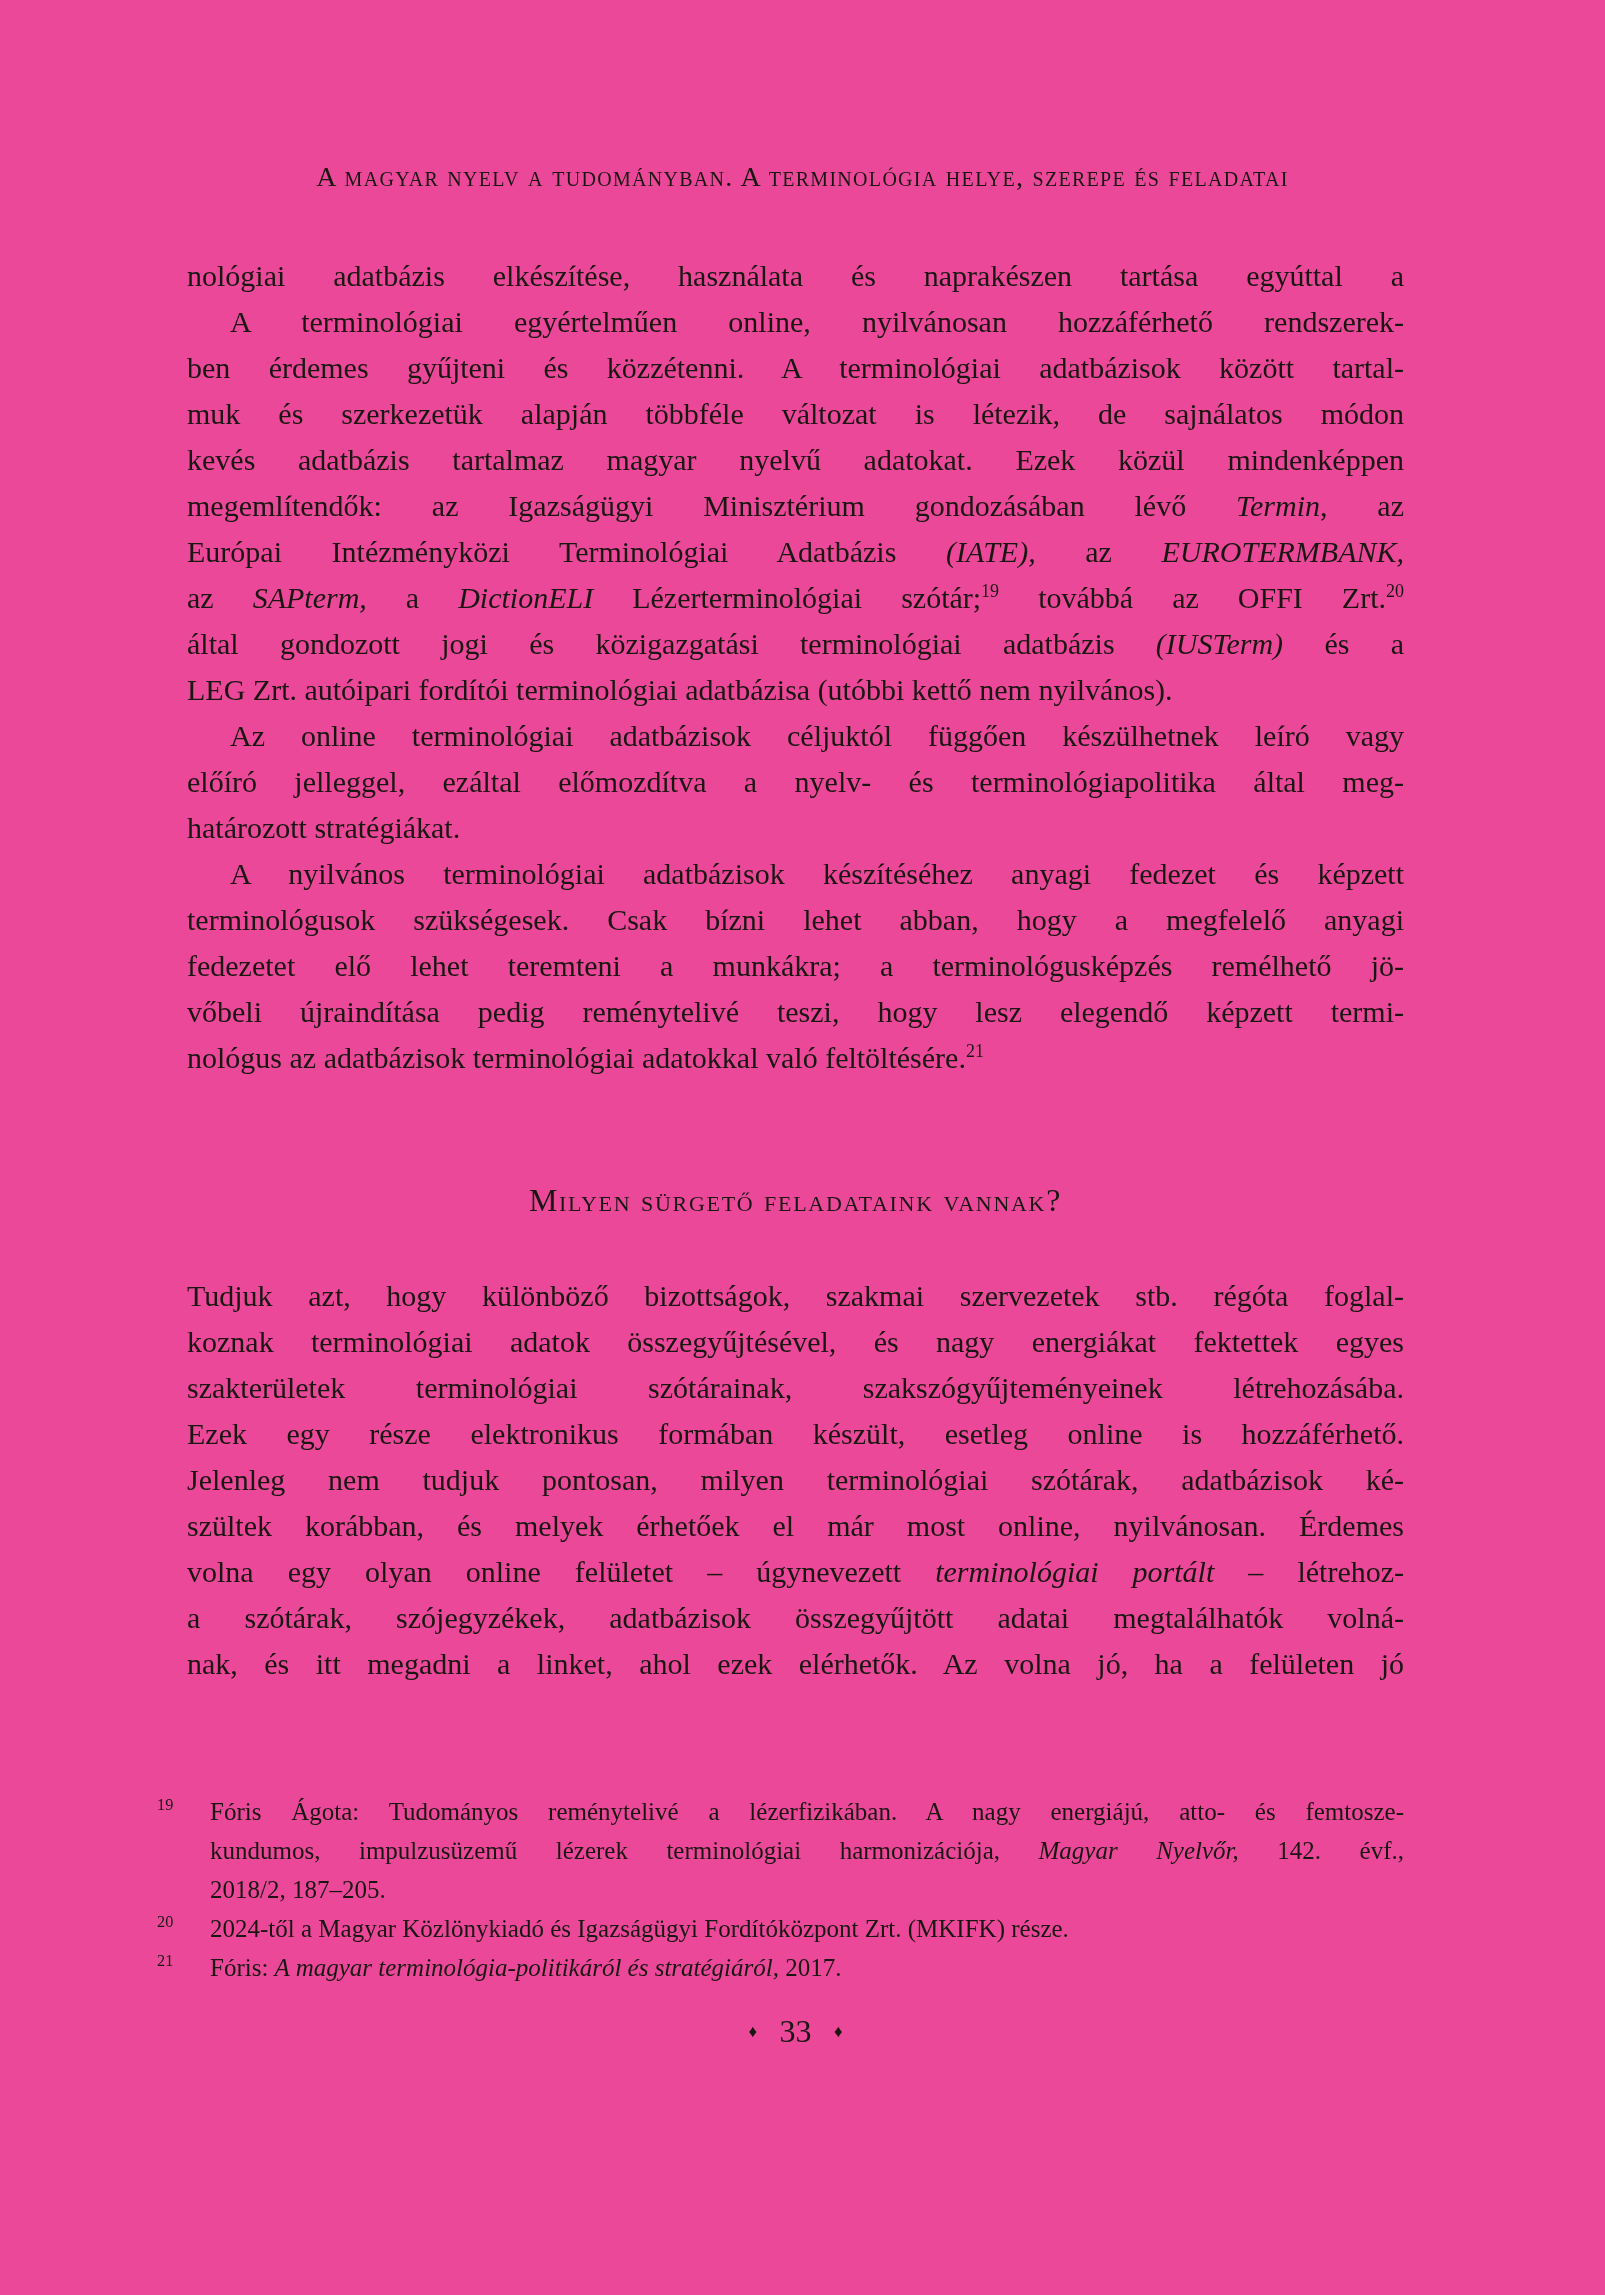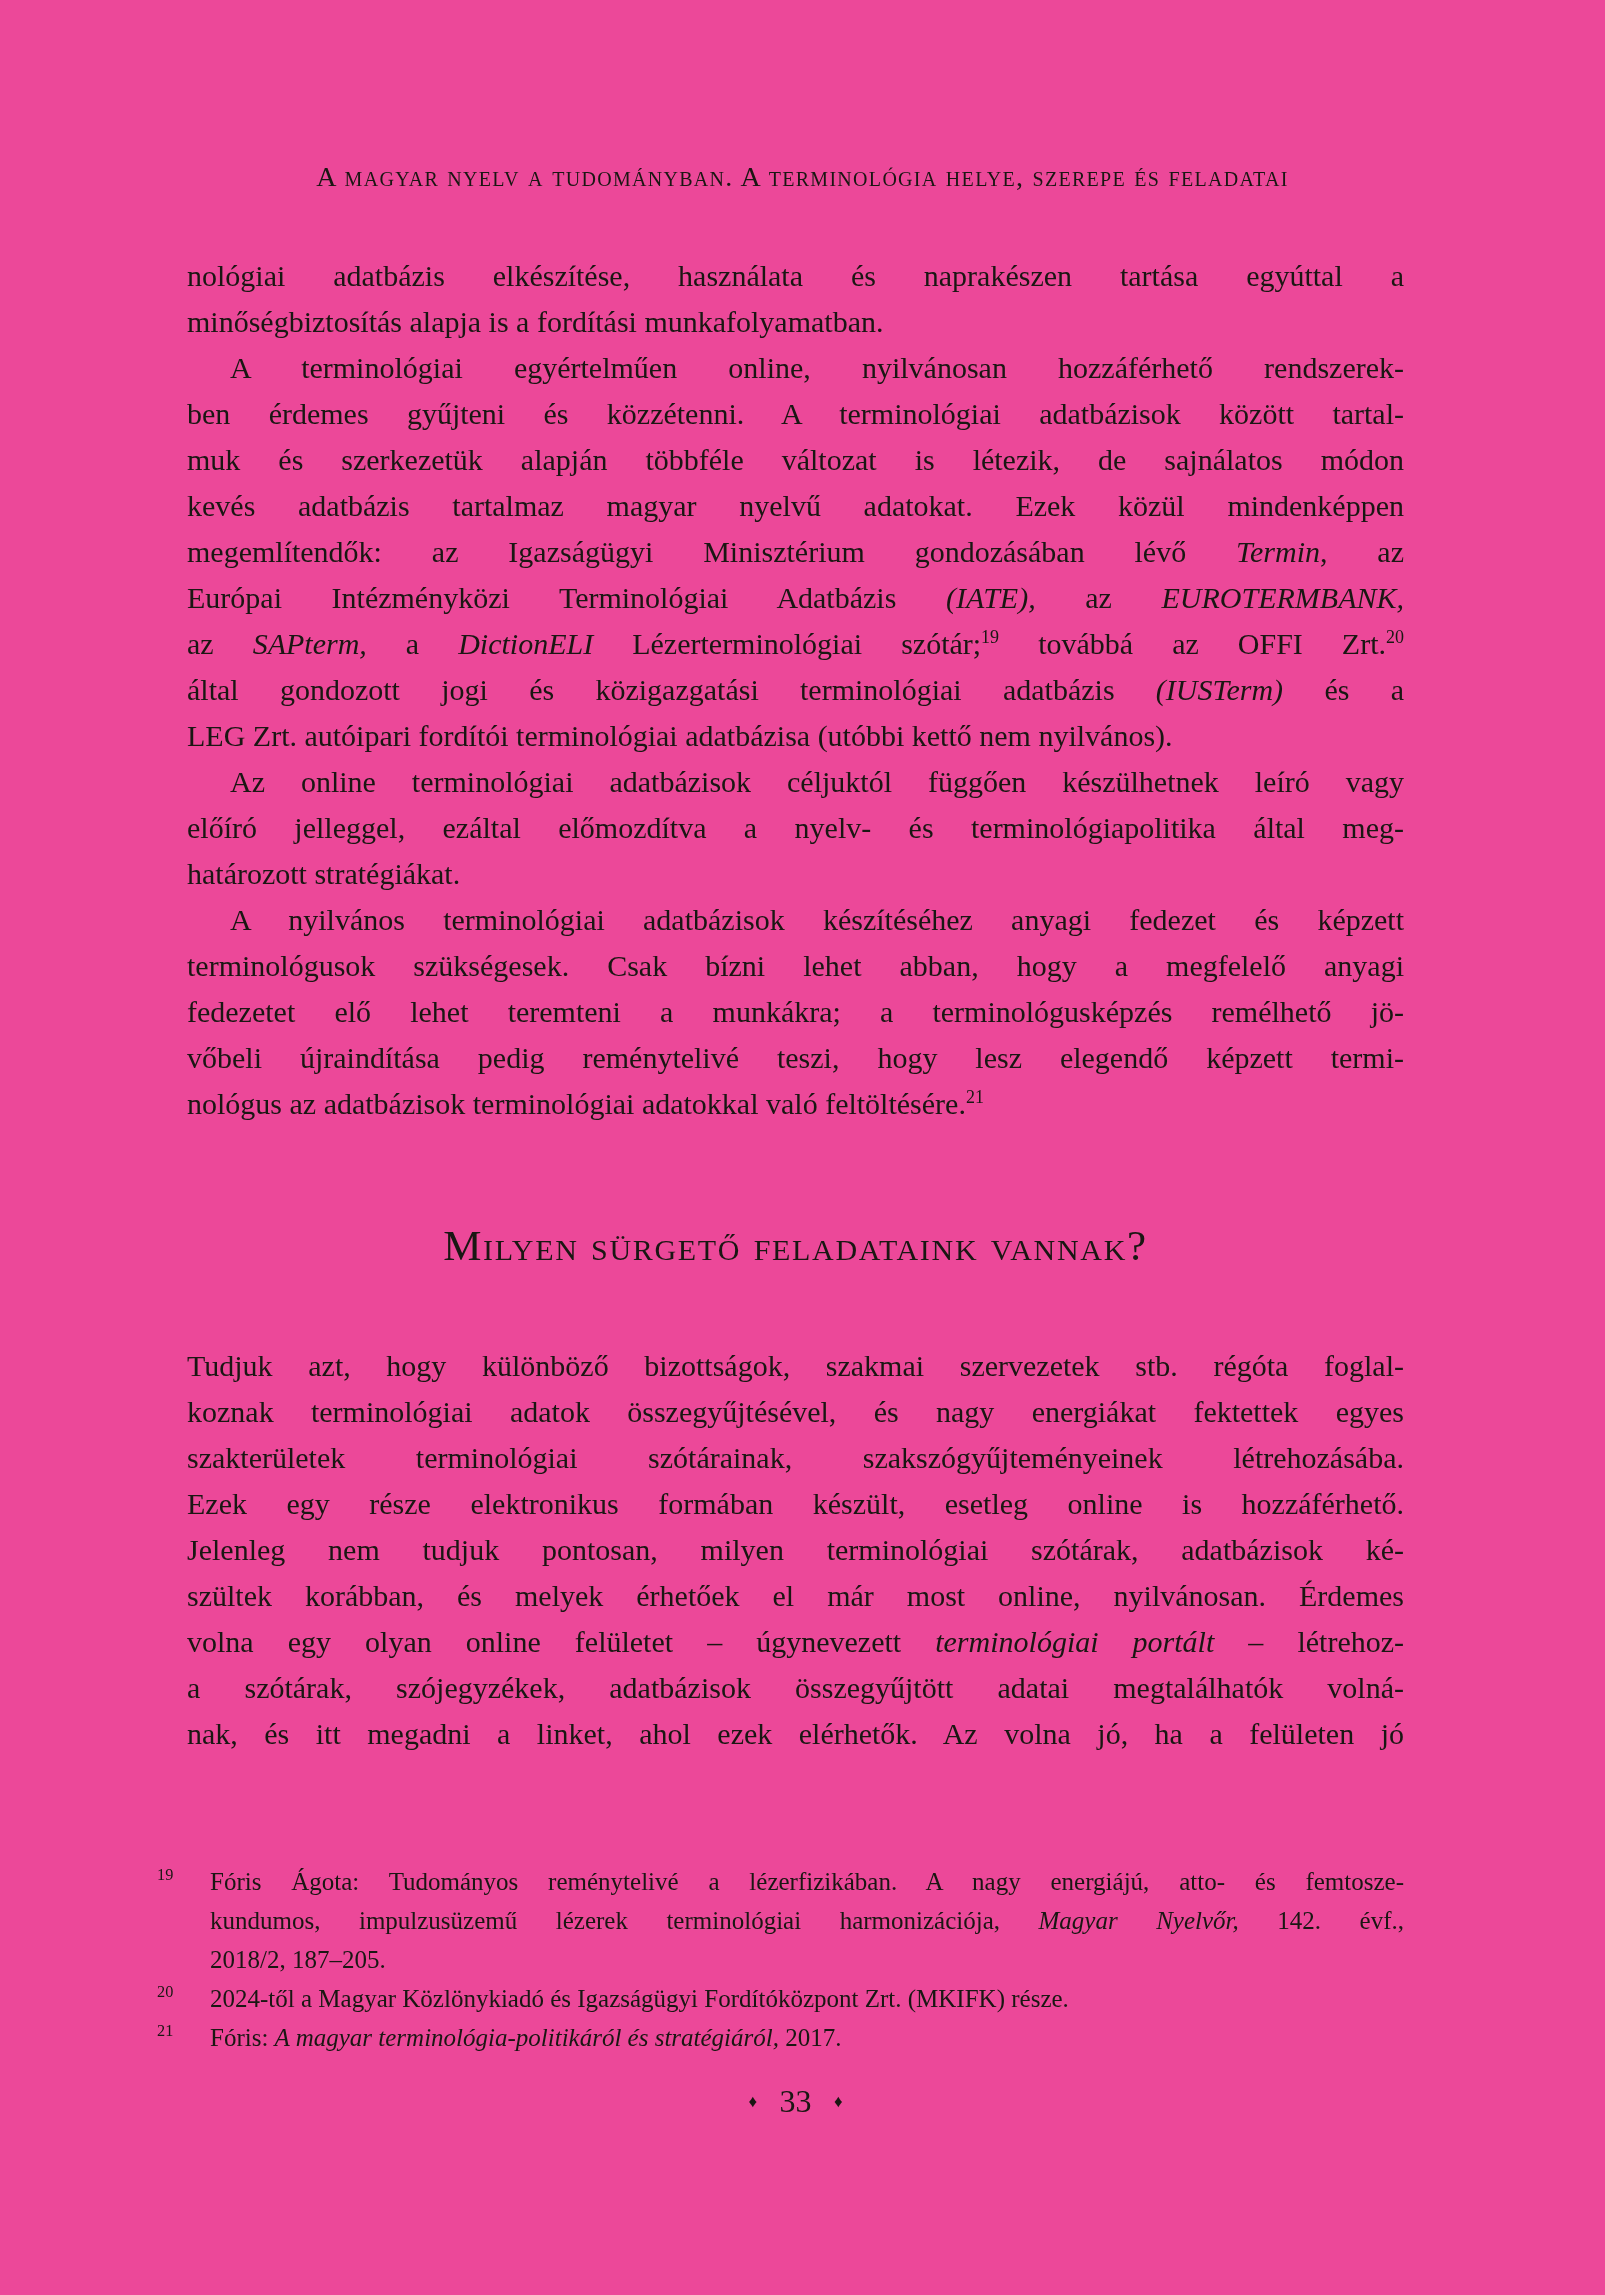--- a/index.html
+++ b/index.html
@@ -29,24 +29,24 @@
     font-size:30px;line-height:46px;
     text-align:justify;
     text-align-last:justify;
   }
   .line.para-end{text-align-last:left;}
   .para.indent .line:first-child{text-indent:43px;}
   .line i{font-style:italic;}
   sup{font-size:0.60em;line-height:0;vertical-align:super;}
   
   .section-heading{
-    margin:96px 0 74px 0;
+    margin:96px 0 50px 0;
     text-align:center;
     font-variant:small-caps;
-    font-size:43px;line-height:46px;
+    font-size:32px;line-height:46px;
     letter-spacing:1.7px;
   }
   
   .footnotes{margin-top:105px;}
   .footnote{position:relative;padding-left:23px;margin:0;}
   .footnote .fn-marker{
     position:absolute;left:-30px;top:3.4px;
     font-size:16.3px;line-height:normal;
   }
   .footnote .line{
@@ -68,21 +68,20 @@
 
 <div class="page">
 
   <div class="running-header">A magyar nyelv a tudományban. A terminológia helye, szerepe és feladatai</div>
 
   <div class="text-block">
 
     <div>
         <div class="para">
           <div class="line">nológiai adatbázis elkészítése, használata és naprakészen tartása egyúttal a</div>
-          <div class="line para-end">minőségbiztosítás alapja is a fordítási munkafolyamatban.</div>
         </div>
         <div class="para indent">
           <div class="line">A terminológiai egyértelműen online, nyilvánosan hozzáférhető rendszerek-</div>
           <div class="line">ben érdemes gyűjteni és közzétenni. A terminológiai adatbázisok között tartal-</div>
           <div class="line">muk és szerkezetük alapján többféle változat is létezik, de sajnálatos módon</div>
           <div class="line">kevés adatbázis tartalmaz magyar nyelvű adatokat. Ezek közül mindenképpen</div>
           <div class="line">megemlítendők: az Igazságügyi Minisztérium gondozásában lévő <i>Termin</i>, az</div>
           <div class="line">Európai Intézményközi Terminológiai Adatbázis <i>(IATE),</i> az <i>EUROTERMBANK,</i></div>
           <div class="line">az <i>SAPterm,</i> a <i>DictionELI</i> Lézerterminológiai szótár;<sup>19</sup> továbbá az OFFI Zrt.<sup>20</sup></div>
           <div class="line">által gondozott jogi és közigazgatási terminológiai adatbázis <i>(IUSTerm)</i> és a</div>

